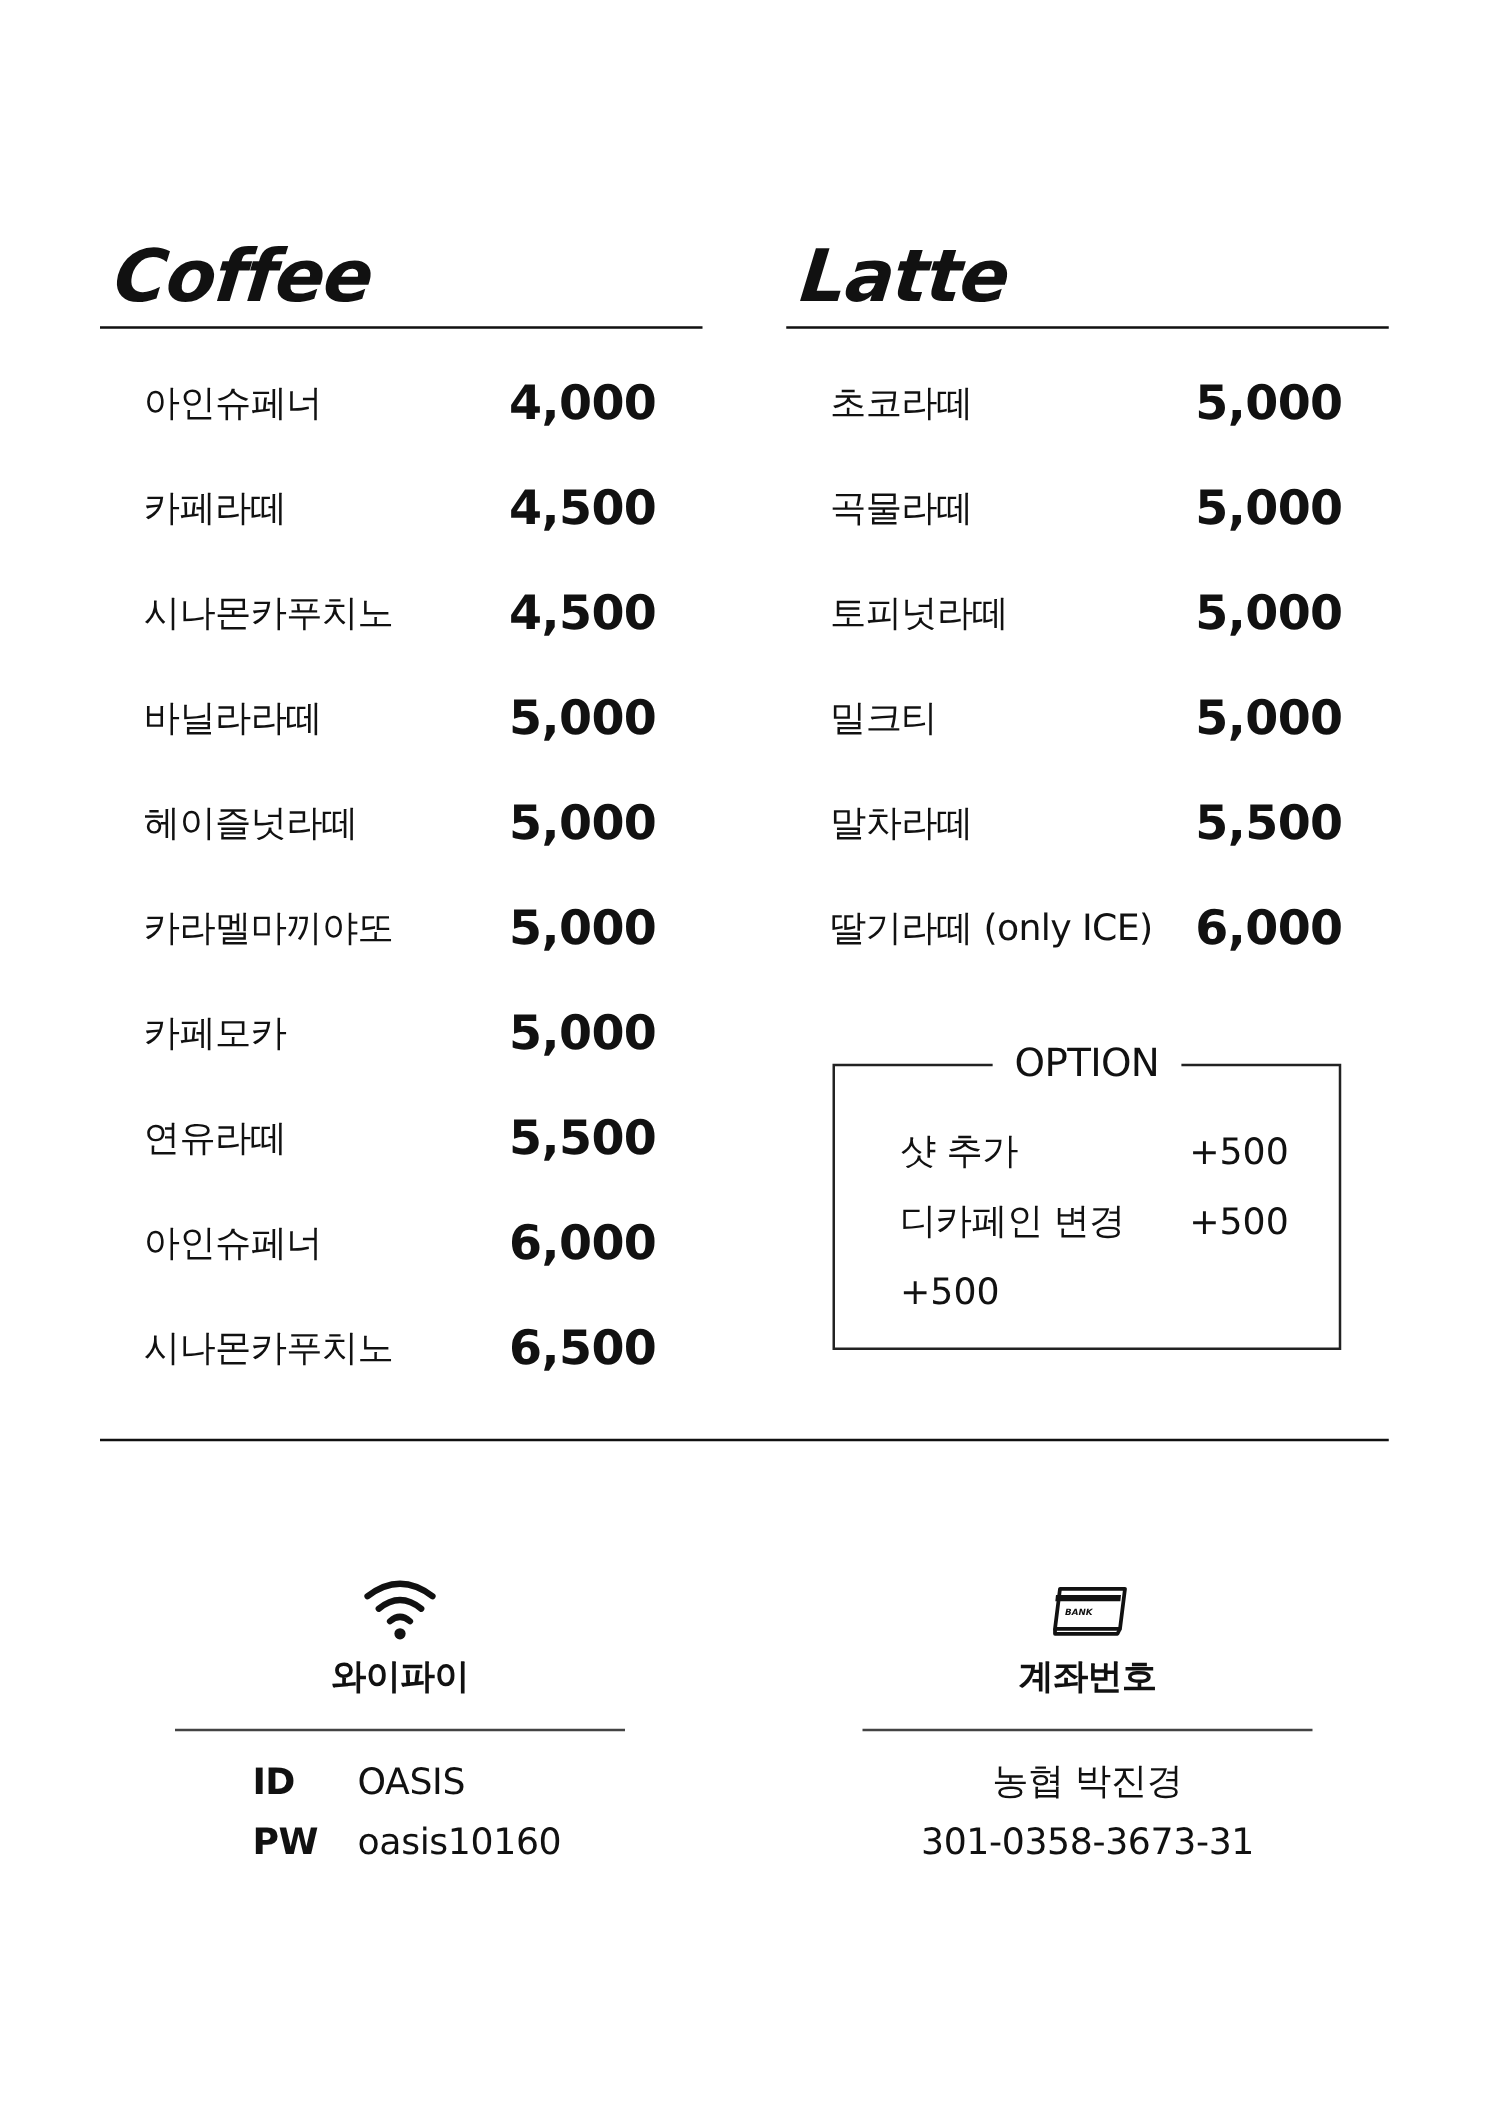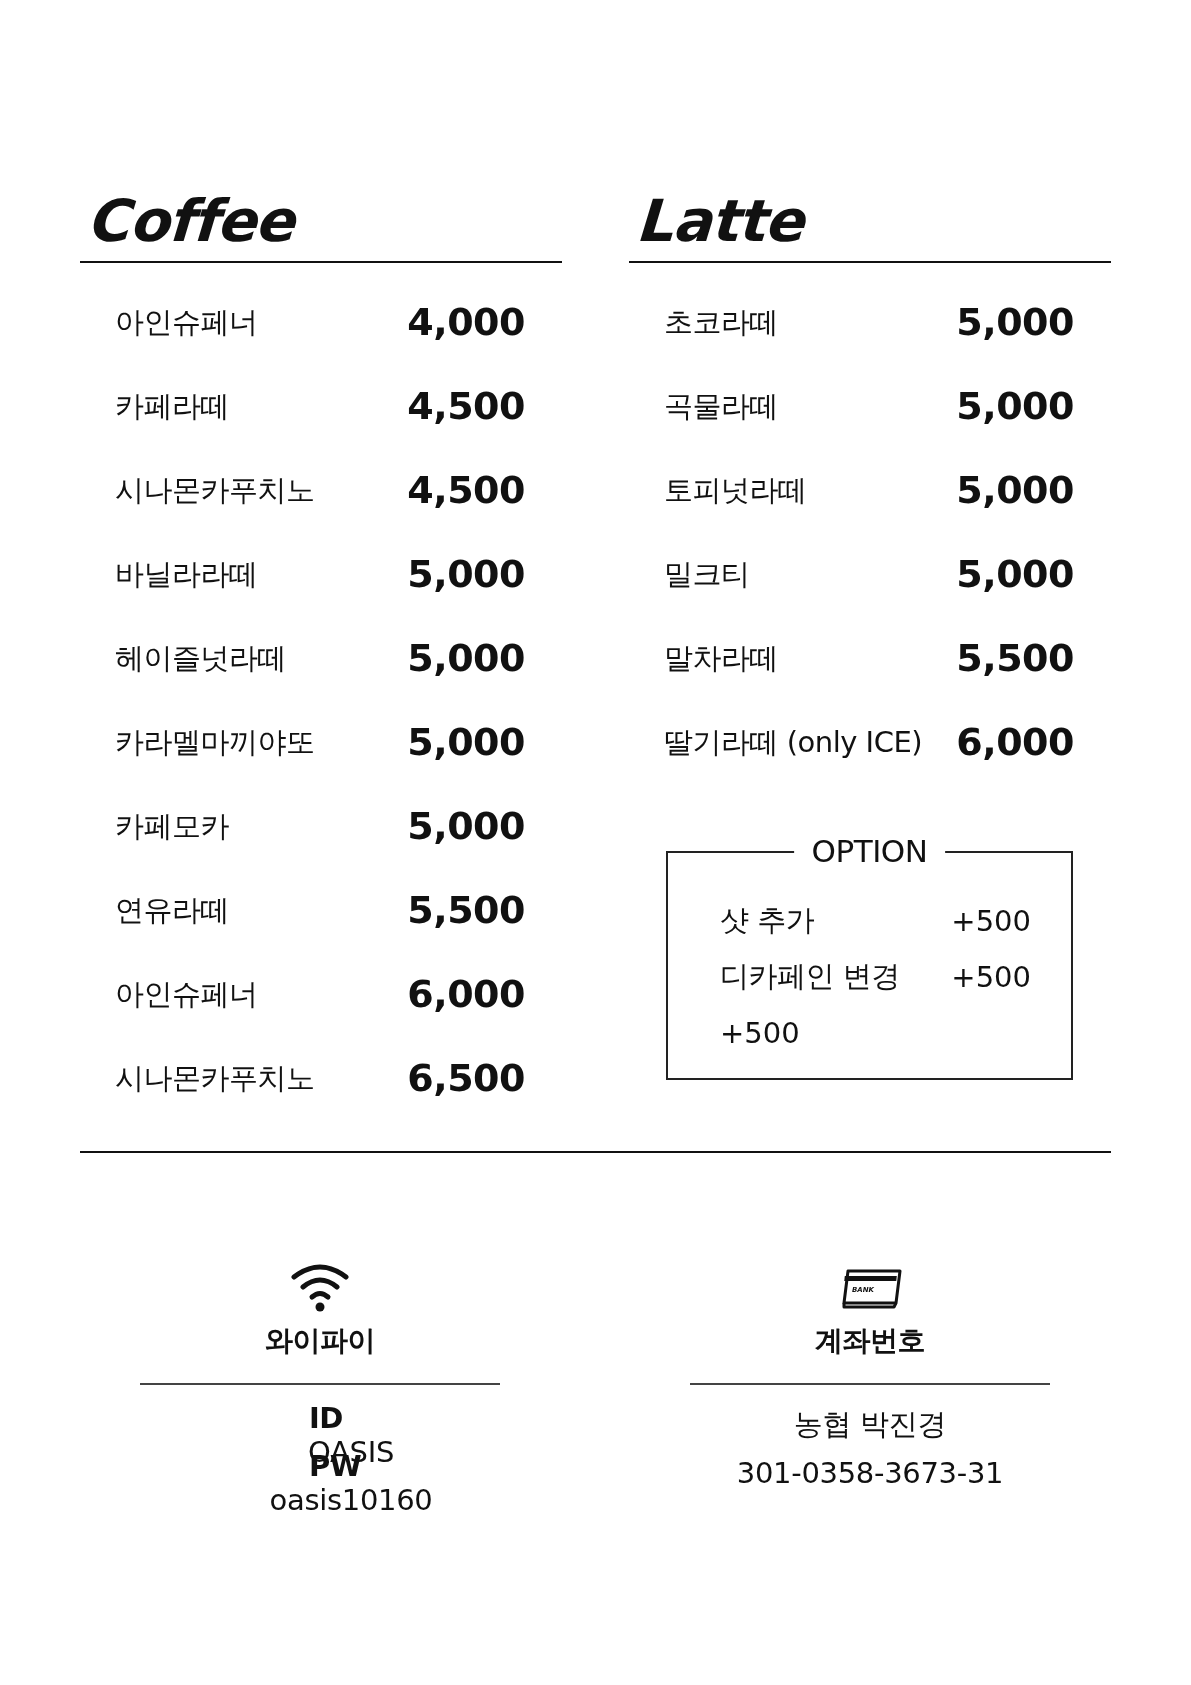--- a/index.html
+++ b/index.html
@@ -42,21 +42,21 @@
 
     .full-rule { position: absolute; left: 80px; top: 1151px; width: 1031px; height: 2px; background: #111; }
 
     .info-block { position: absolute; top: 1255px; width: 360px; text-align: center; }
     .info-block.wifi { left: 140px; }
     .info-block.bank { left: 690px; }
     .info-icon { display: block; margin: 0 auto; height: 60px; }
     .info-title { font-size: 28px; font-weight: bold; line-height: 40px; margin-top: 6px; letter-spacing: -0.5px; }
     .info-rule { height: 1.5px; background: #444; width: 360px; margin: 22px 0 0 0; }
     .wifi-rows { margin-top: 16px; text-align: left; padding-left: 62px; }
-    .wifi-row { display: flex; height: 48px; align-items: center; flex-direction: column; }
+    .wifi-row { display: flex; height: 48px; align-items: center; }
     .wifi-key { width: 84px; font-size: 29px; font-weight: bold; letter-spacing: -0.5px; }
     .wifi-val { font-size: 29px; letter-spacing: -0.3px; }
     .bank-rows { margin-top: 16px; }
     .bank-line { height: 48px; display: flex; align-items: center; justify-content: center; font-size: 29px; letter-spacing: -0.3px; }
   </style>
 </head>
 <body>
 
 <section class="col coffee">
   <h1 class="section-title">Coffee</h1>

